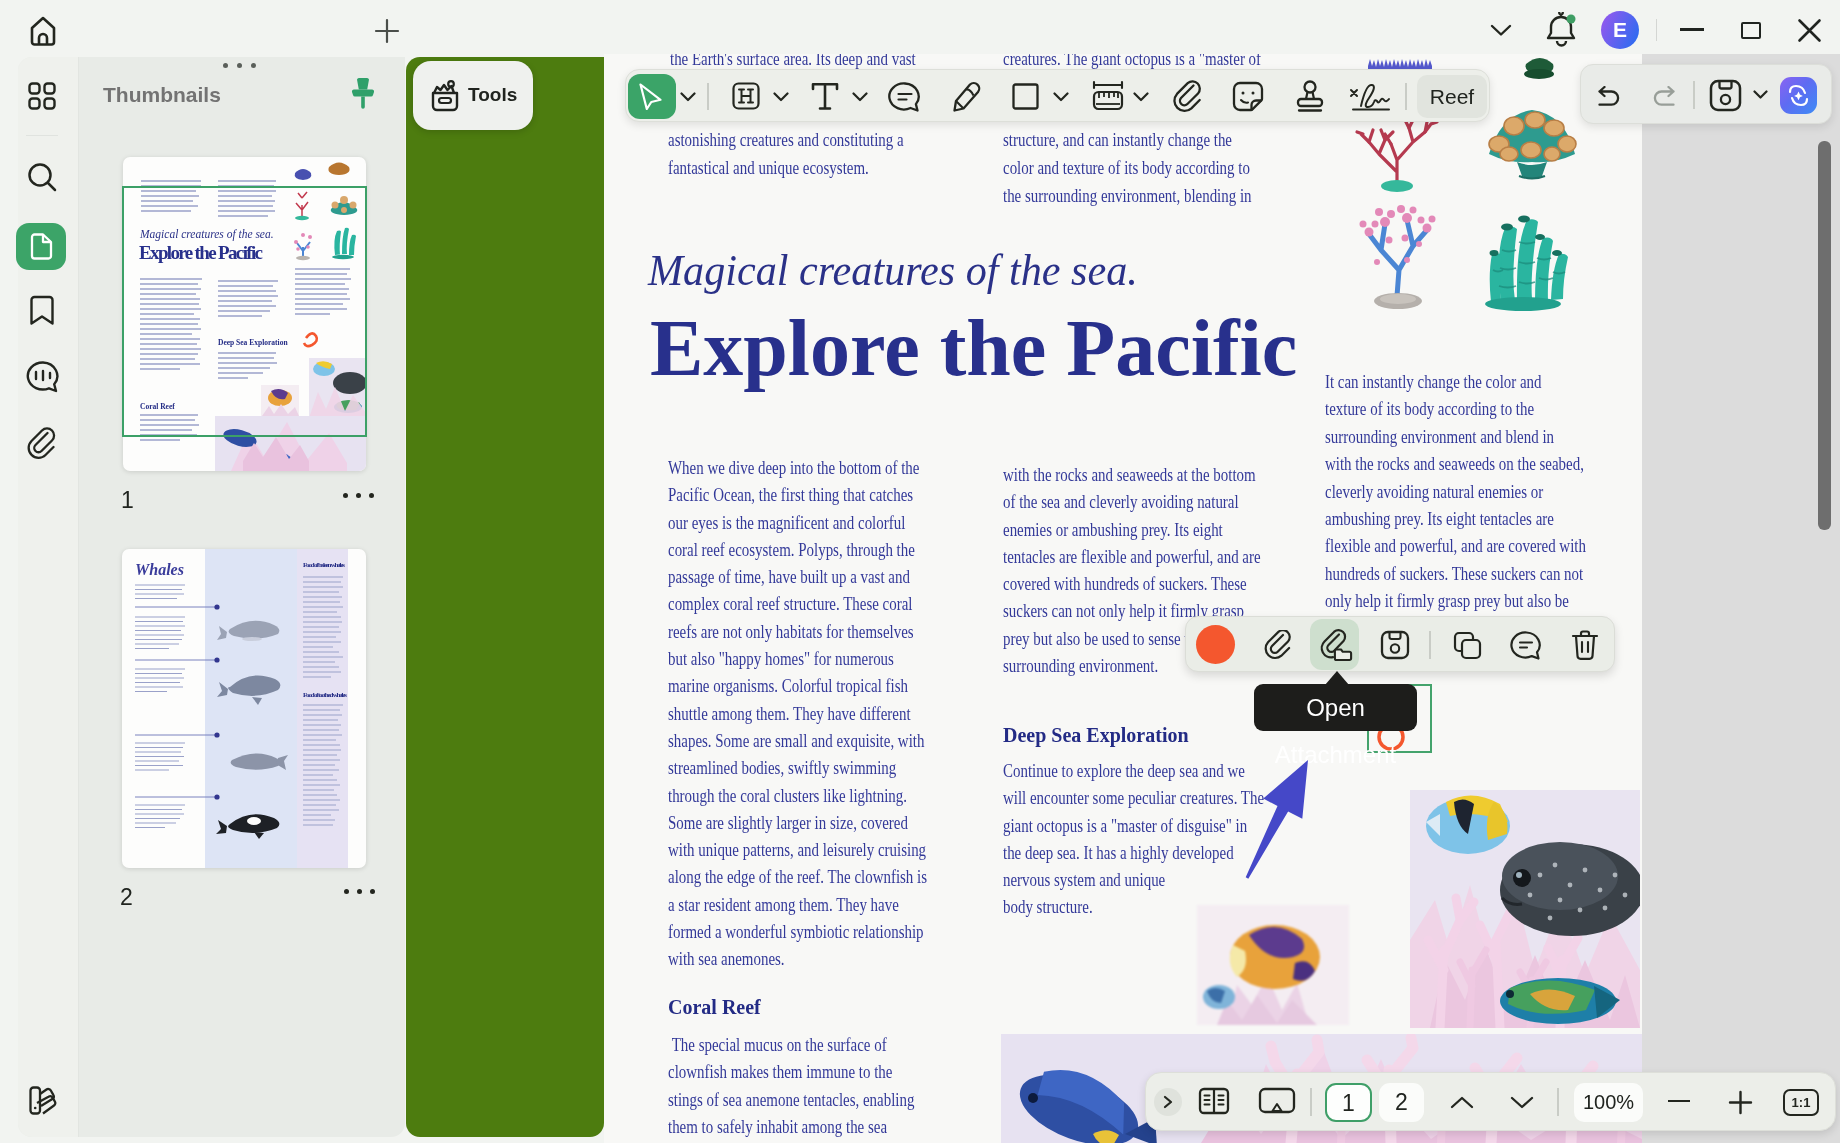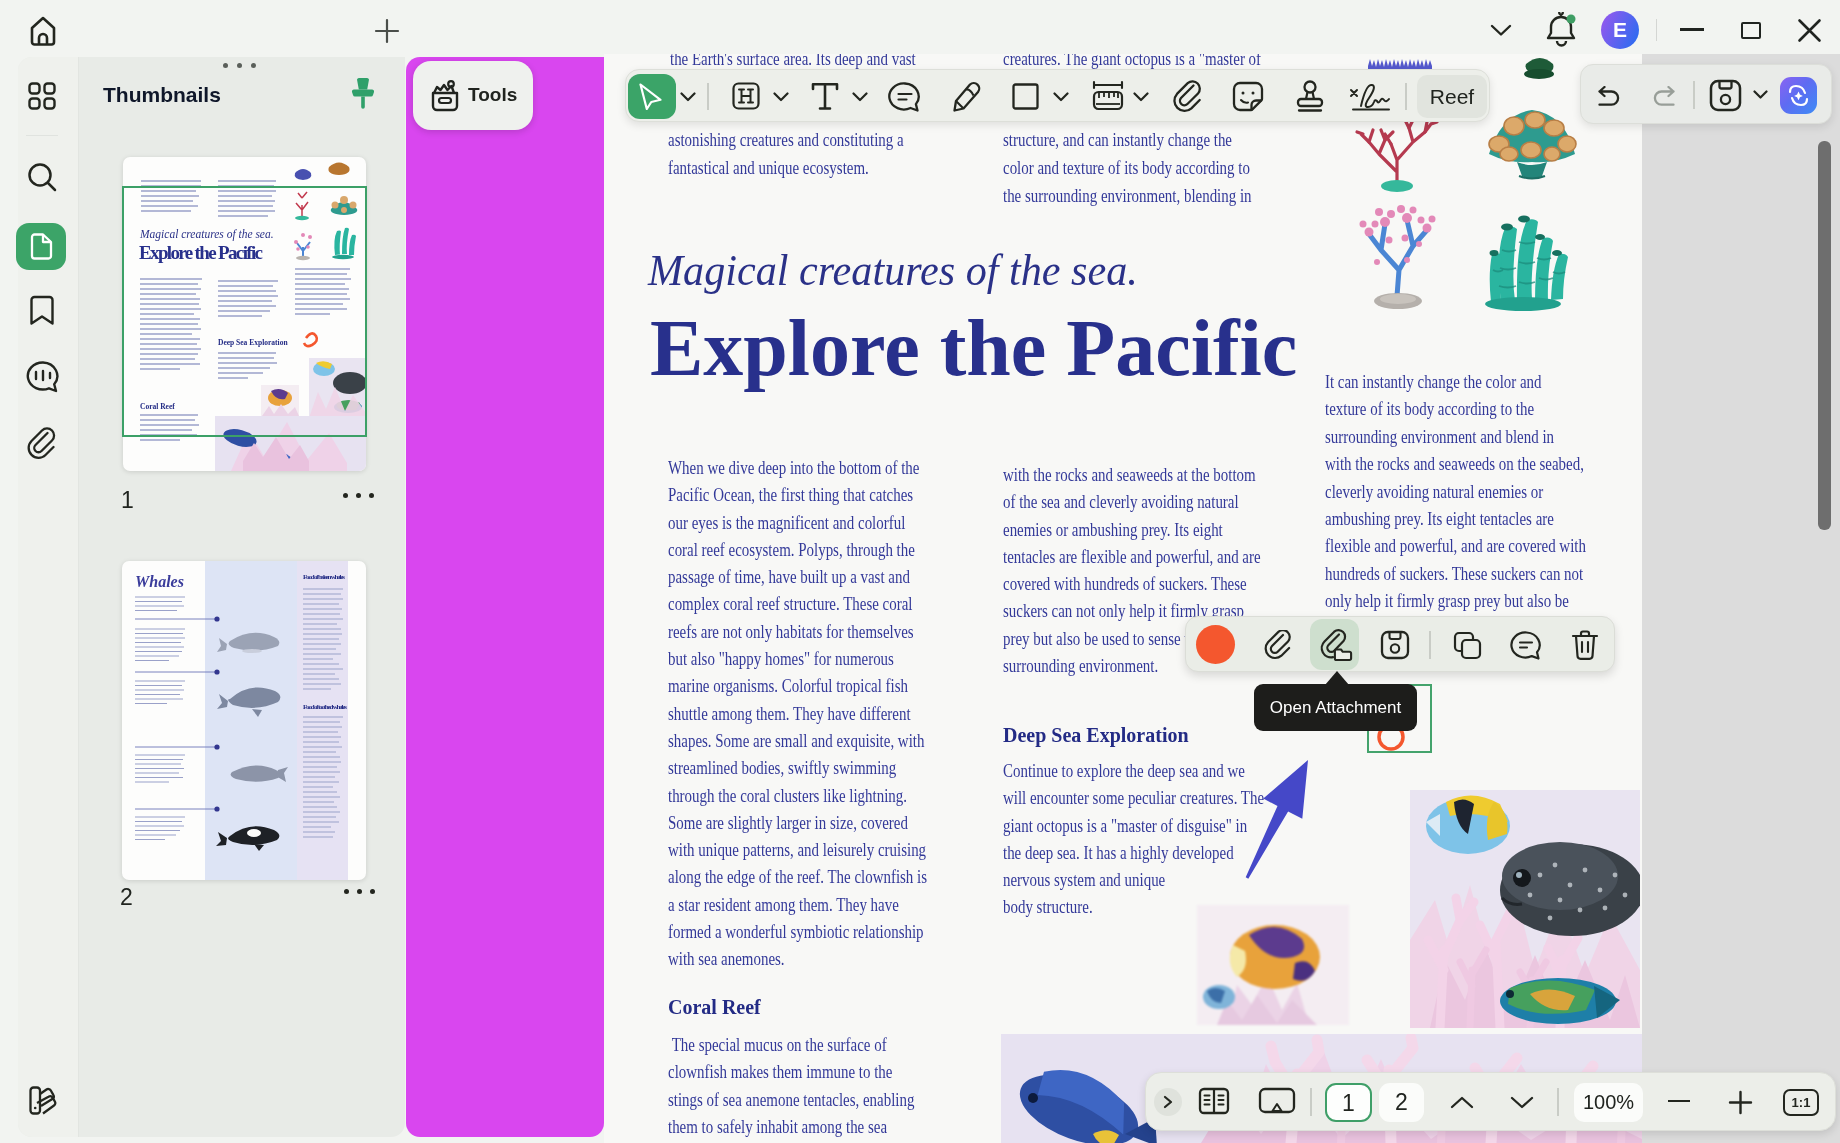--- a/index.html
+++ b/index.html
@@ -260,21 +260,21 @@
     <path d="M11,8 l6.5,-4.5 a3,3 0 0 1 4.2,0.8 l2.6,4.6 a3,3 0 0 1 -1,4.1 L12,20" fill="none" stroke="#23261F" stroke-width="2.3"></path>
     <path d="M14,27.5 l11,-8 a3,3 0 0 0 0.8,-4.2 l-2.2,-3.6 a3,3 0 0 0 -4.1,-1 L8,17" fill="none" stroke="#23261F" stroke-width="2.3"></path>
     <circle cx="6.2" cy="22" r="1.3" fill="#23261F"></circle>
   </svg>
 
   <div class="abs" style="left:205px; top:6px; width:40px; height:6px;">
     <div class="abs" style="left:0; top:0; width:5px; height:5px; border-radius:50%; background:#5A5F5A;"></div>
     <div class="abs" style="left:14px; top:0; width:5px; height:5px; border-radius:50%; background:#5A5F5A;"></div>
     <div class="abs" style="left:28px; top:0; width:5px; height:5px; border-radius:50%; background:#5A5F5A;"></div>
   </div>
-  <div class="abs" style="left:85px; top:26px; font-size:21px; font-weight:bold; color:#0f172a;">Thumbnails</div>
+  <div class="abs" style="left:85px; top:26px; font-size:21px; font-weight:bold; color:#737373;">Thumbnails</div>
   <svg class="abs" style="left:332px; top:20px;" width="26" height="34" viewBox="0 0 26 34">
     <path d="M7,2.5 a2,2 0 0 1 2,-1.5 h8 a2,2 0 0 1 2,1.5 l-1.8,10 h-8.4 z" fill="#2FA06A"></path>
     <path d="M4,12.5 h18 a2,2 0 0 1 2,2.5 l-1,3 a2,2 0 0 1 -2,1.5 H5 a2,2 0 0 1 -2,-1.5 l-1,-3 a2,2 0 0 1 2,-2.5 z" fill="#2FA06A"></path>
     <path d="M11.2,19.5 h3.6 v10.5 a1.8,1.8 0 0 1 -3.6,0 z" fill="#2FA06A"></path>
   </svg>
 
   <div id="thumb1" class="abs" style="left:105px; top:100px; width:243px; height:314px; background:#FDFDFC; border-radius:7px; box-shadow:0 1px 5px rgba(0,0,0,.13); overflow:hidden;">
     <svg width="243" height="314" viewBox="0 0 243 314">
       <g stroke="#9AA1C9" stroke-width="1.4">
         <path d="M18,24 h60 M18,29 h60 M18,34 h55 M18,39 h58 M18,44 h52 M18,49 h57 M18,54 h50"></path>
@@ -346,21 +346,21 @@
     </svg>
   </div>
   <div class="abs" style="left:104px; top:129px; width:245px; height:251px; border:2.5px solid #3CA067;"></div>
   <div class="abs" style="left:103px; top:430px; font-size:23px; color:#20241F;">1</div>
   <div class="abs" style="left:325px; top:436px; width:36px; height:6px;">
     <div class="abs" style="left:0;top:0;width:5px;height:5px;border-radius:50%;background:#23261F;"></div>
     <div class="abs" style="left:13px;top:0;width:5px;height:5px;border-radius:50%;background:#23261F;"></div>
     <div class="abs" style="left:26px;top:0;width:5px;height:5px;border-radius:50%;background:#23261F;"></div>
   </div>
 
-  <div id="thumb2" class="abs" style="left:104px; top:492px; width:244px; height:319px; background:#FDFDFC; border-radius:7px; box-shadow:0 1px 5px rgba(0,0,0,.13); overflow:hidden;margin-top:12px;">
+  <div id="thumb2" class="abs" style="left:104px; top:492px; width:244px; height:319px; background:#FDFDFC; border-radius:7px; box-shadow:0 1px 5px rgba(0,0,0,.13); overflow:hidden;">
     <svg width="244" height="319" viewBox="0 0 244 319">
       <rect x="83" y="0" width="92" height="319" fill="#DDE4F5"></rect>
       <rect x="175" y="0" width="51" height="319" fill="#E6E2F3"></rect>
       <text x="13" y="26" font-family="Liberation Serif" font-style="italic" font-weight="bold" font-size="16" fill="#3A3C9B">Whales</text>
       <g stroke="#9AA1C9" stroke-width="1.2">
         <path d="M13,36 h50 M13,40.5 h47 M13,45 h49 M13,49.5 h42"></path>
         <path d="M13,68 h50 M13,72.5 h48 M13,77 h50 M13,81.5 h46 M13,86 h49 M13,90.5 h47 M13,95 h44 M13,99.5 h34"></path>
         <path d="M13,120 h50 M13,124.5 h47 M13,129 h49 M13,133.5 h45 M13,138 h48 M13,142.5 h32"></path>
         <path d="M13,194 h50 M13,198.5 h48 M13,203 h46 M13,207.5 h49 M13,212 h44 M13,216.5 h48 M13,221 h34"></path>
         <path d="M13,256 h50 M13,260.5 h47 M13,265 h49 M13,269.5 h45 M13,274 h41 M13,278.5 h30"></path>
@@ -405,21 +405,21 @@
     </svg>
   </div>
   <div class="abs" style="left:102px; top:827px; font-size:23px; color:#20241F;">2</div>
   <div class="abs" style="left:326px; top:832px; width:36px; height:6px;">
     <div class="abs" style="left:0;top:0;width:5px;height:5px;border-radius:50%;background:#23261F;"></div>
     <div class="abs" style="left:13px;top:0;width:5px;height:5px;border-radius:50%;background:#23261F;"></div>
     <div class="abs" style="left:26px;top:0;width:5px;height:5px;border-radius:50%;background:#23261F;"></div>
   </div>
 </div>
 
-<div class="abs" id="toolscol" style="left:406px; top:57px; width:198px; height:1080px; background:#d946ef; border-radius:14px 0 14px 14px;">
+<div class="abs" id="toolscol" style="left:406px; top:57px; width:198px; height:1080px; background:#4d7c0f; border-radius:14px 0 14px 14px;">
   <div class="abs" style="left:7px; top:4px; width:120px; height:69px; background:#EFF1EE; border-radius:18px; box-shadow:0 2px 7px rgba(0,0,0,.16);">
     <svg class="abs" style="left:15px; top:18px;" width="34" height="34" viewBox="0 0 34 34">
       <path d="M5,14 h24 v13 a4,4 0 0 1 -4,4 H9 a4,4 0 0 1 -4,-4 z" fill="none" stroke="#20241F" stroke-width="2.4" stroke-linejoin="round"></path>
       <path d="M6,14 L9,8 l3.5,3 L16,6 l3.5,5 l4,-4 l2.5,7" fill="none" stroke="#20241F" stroke-width="2.4" stroke-linejoin="round"></path>
       <circle cx="23" cy="5" r="2.8" fill="none" stroke="#20241F" stroke-width="2.2"></circle>
       <rect x="11" y="19" width="12" height="5" rx="2.5" fill="none" stroke="#20241F" stroke-width="2.2"></rect>
     </svg>
     <div class="abs" style="left:55px; top:23px; font-size:19px; font-weight:bold; color:#20241F;">Tools</div>
   </div>
 </div>
@@ -561,21 +561,21 @@
     <path d="M6,7 l1.5,20 a3,3 0 0 0 3,2.8 h9 a3,3 0 0 0 3,-2.8 L24,7" fill="none" stroke="#23261F" stroke-width="2.2"></path>
     <path d="M12,13 v10 M18,13 v10" stroke="#23261F" stroke-width="2.1" stroke-linecap="round"></path>
   </svg>
 </div>
 
 <svg class="abs" style="left:1367px; top:684px;" width="66" height="70" viewBox="0 0 66 70">
   <rect x="1" y="1" width="63" height="67" fill="none" stroke="#44A36C" stroke-width="2"></rect>
   <circle cx="24" cy="53" r="12" fill="none" stroke="#F4572E" stroke-width="3.5"></circle>
 </svg>
 
-<div class="abs" style="left:1254px; top:684px; width:163px; height:47px; background:#1D1D1B; border-radius:9px; color:#fff; font-size:17px; text-align:center; line-height:47px;">Open Attachment</div>
+<div class="abs" style="left:1254px; top:684px; width:163px; height:47px; background:#1D1D1B; border-radius:9px; color:#fff; font-size:24px; text-align:center; line-height:47px;">Open Attachment</div>
 <div class="abs" style="left:1325px; top:671px; width:0; height:0; border-left:12px solid transparent; border-right:12px solid transparent; border-bottom:14px solid #1D1D1B;"></div>
 
 <svg class="abs" style="left:1235px; top:752px;" width="90" height="132" viewBox="0 0 90 132">
   <path d="M73,8 L67.3,66.8 L53.1,59.5 L13.3,126.7 L10.7,125.3 L42.5,54 L28.3,46.6 Z" fill="#4548C8"></path>
 </svg>
 
 <div class="abs" id="bottombar" style="left:1145px; top:1072px; width:691px; height:59px; background:#ECEEE9; border:1px solid #DDDFD9; border-radius:16px; box-shadow:0 3px 9px rgba(0,0,0,.12);">
   <div class="abs" style="left:8px; top:15px; width:28px; height:28px; border-radius:50%; background:#DFE2DC;">
     <svg class="abs" style="left:9px; top:7px;" width="10" height="14" viewBox="0 0 10 14">
         <path d="M2,2 L8,7 L2,12" fill="none" stroke="#23261F" stroke-width="2.2" stroke-linecap="round" stroke-linejoin="round"></path>

